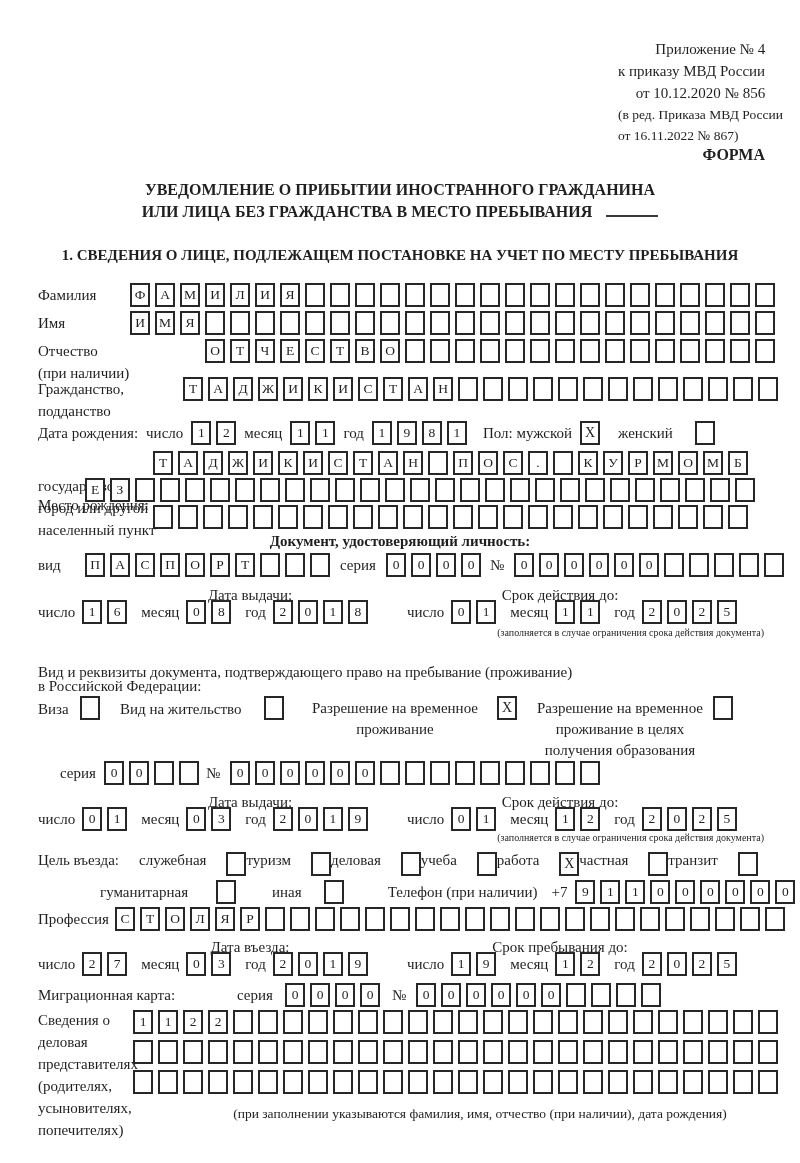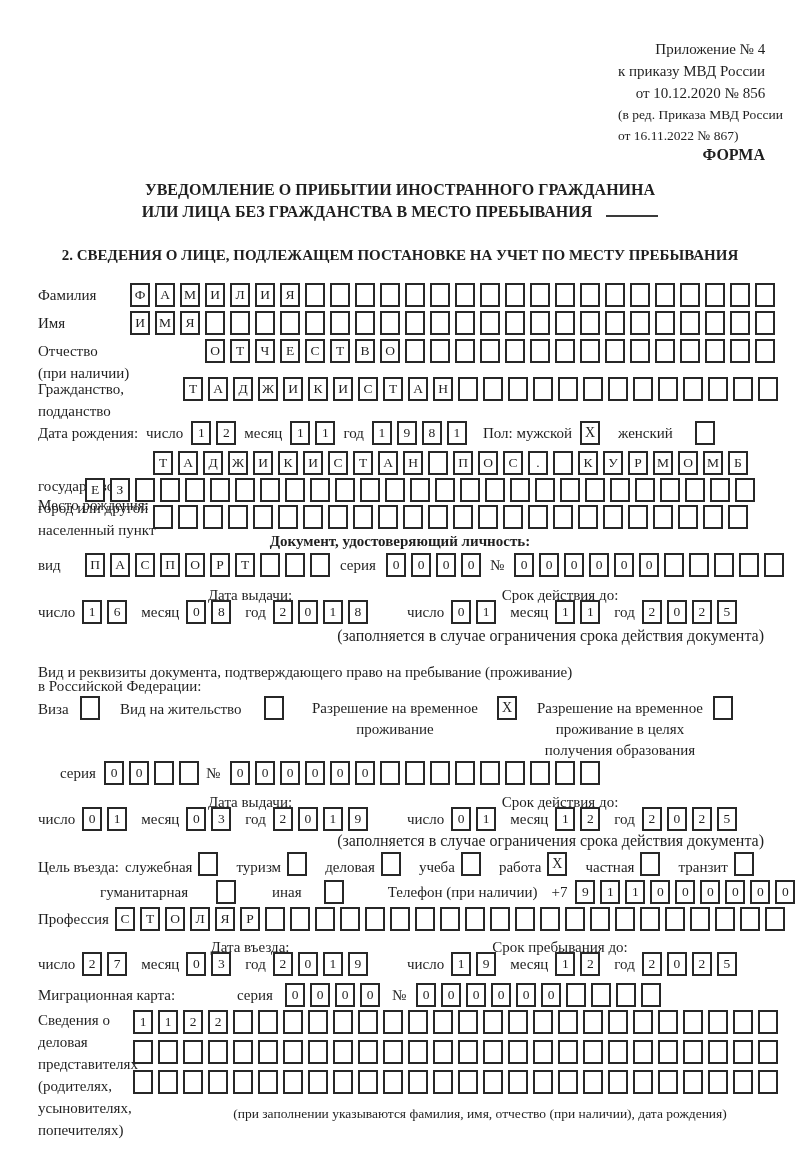--- a/index.html
+++ b/index.html
@@ -4,36 +4,36 @@
 <style>
   * { margin:0; padding:0; box-sizing:border-box; }
   html,body { background:#ffffff; }
   .page {
     position:relative; width:800px; height:1163px; background:#ffffff;
     font-family:"Liberation Serif","DejaVu Serif",serif; color:#1f1f1f; overflow:hidden;
   }
   .abs { position:absolute; }
   .lbl { position:absolute; font-size:15px; white-space:nowrap; }
   .b { font-weight:bold; }
-  .small { font-size:16px; }
+  .small { font-size:10px; }
   .ctr { left:0; right:0; text-align:center; }
   .cells { position:absolute; display:flex; gap:5px; white-space:nowrap; }
   .cell {
     flex:0 0 20px; width:20px; height:24px; border:2px solid #272727;
     font-size:13.5px; line-height:19px; text-align:center; background:#fff;
   }
   .cb {
     display:inline-block; width:20px; height:24px; border:2px solid #272727;
     font-size:14px; line-height:19px; text-align:center; vertical-align:middle; background:#fff;
   }
   .flexrow { position:absolute; display:flex; align-items:center; font-size:15px; white-space:nowrap; }
   .icells { display:flex; gap:5px; }
   .dl { margin:0 7px 0 0; }
   .icells { margin-right:14px; }
-  .og { display:flex; align-items:flex-end; gap:6px; }
+  .og { display:flex; align-items:flex-start; gap:20px; }
   .blank-line { display:inline-block; width:52px; height:14px; border-bottom:2.5px solid #3a3a3a; margin-left:14px; }
   .cblock { text-align:center; font-size:15px; line-height:21px; position:absolute; }
 </style>
 </head>
 <body>
 
 <div class="page">
 
   <div class="abs" style="left:618px; top:38px; font-size:15px; line-height:22px;text-align:right;">
     <div>Приложение № 4</div>
@@ -45,21 +45,21 @@
     <div>от 16.11.2022 № 867)</div>
   </div>
 
   <div class="abs b" style="right:35px; top:146px; font-size:16px;">ФОРМА</div>
 
   <div class="abs ctr b" style="top:181px; font-size:16px;">УВЕДОМЛЕНИЕ О ПРИБЫТИИ ИНОСТРАННОГО ГРАЖДАНИНА</div>
   <div class="abs ctr b" style="top:203px; font-size:16px;">
     <span>ИЛИ ЛИЦА БЕЗ ГРАЖДАНСТВА В МЕСТО ПРЕБЫВАНИЯ</span><span class="blank-line"></span>
   </div>
 
-  <div class="abs ctr b" style="top:247px; font-size:15px;">2. СВЕДЕНИЯ О ЛИЦЕ, ПОДЛЕЖАЩЕМ ПОСТАНОВКЕ НА УЧЕТ ПО МЕСТУ ПРЕБЫВАНИЯ</div>
+  <div class="abs ctr b" style="top:247px; font-size:15px;">1. СВЕДЕНИЯ О ЛИЦЕ, ПОДЛЕЖАЩЕМ ПОСТАНОВКЕ НА УЧЕТ ПО МЕСТУ ПРЕБЫВАНИЯ</div>
 
   <div class="lbl" style="left:38px; top:287px;">Фамилия</div>
   <div class="cells" style="left:130px; top:283px;">
       <span class="cell">Ф</span>
       <span class="cell">А</span>
       <span class="cell">М</span>
       <span class="cell">И</span>
       <span class="cell">Л</span>
       <span class="cell">И</span>
       <span class="cell">Я</span>

